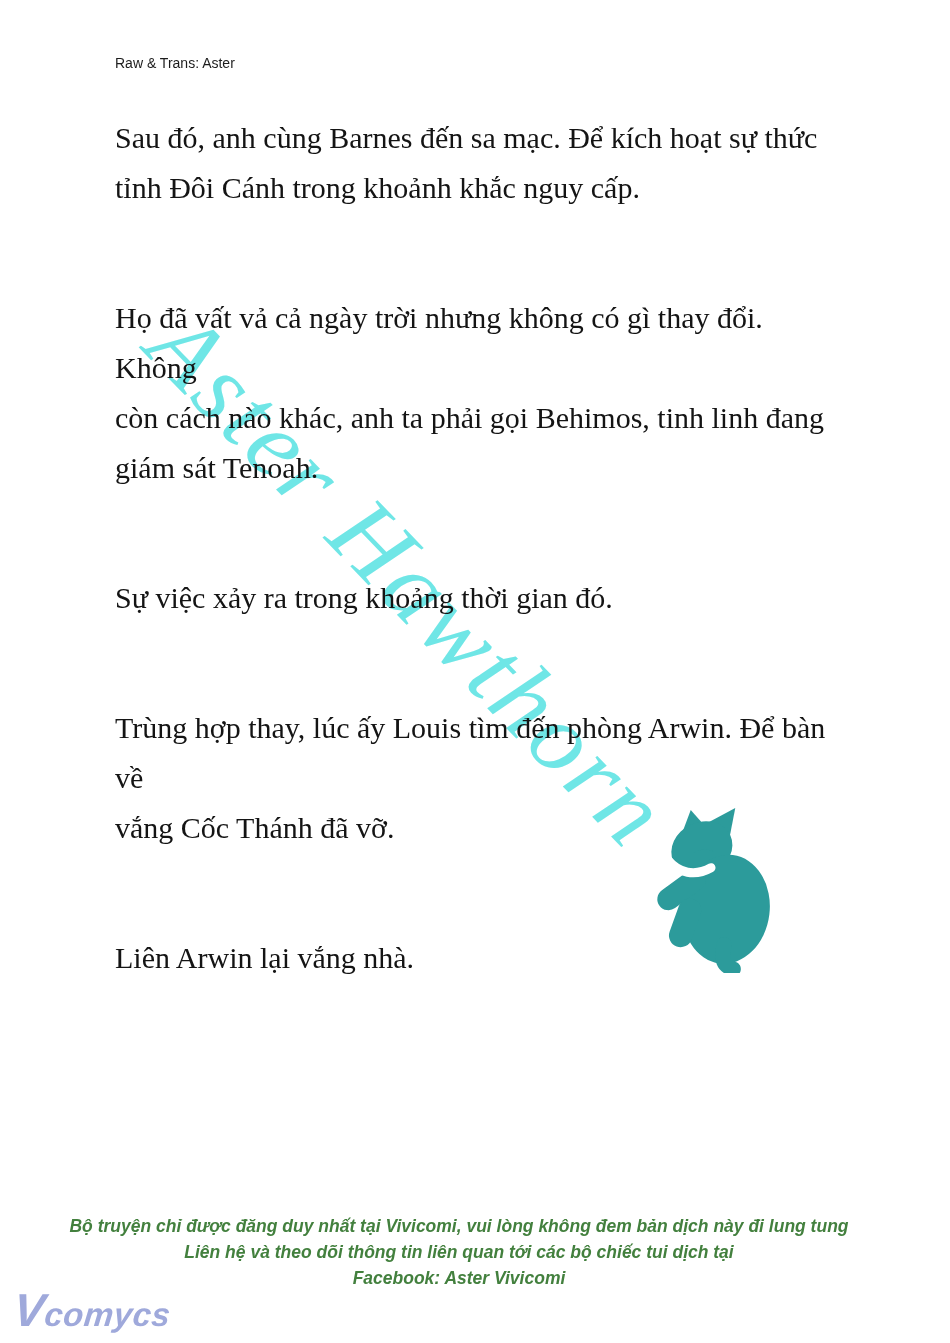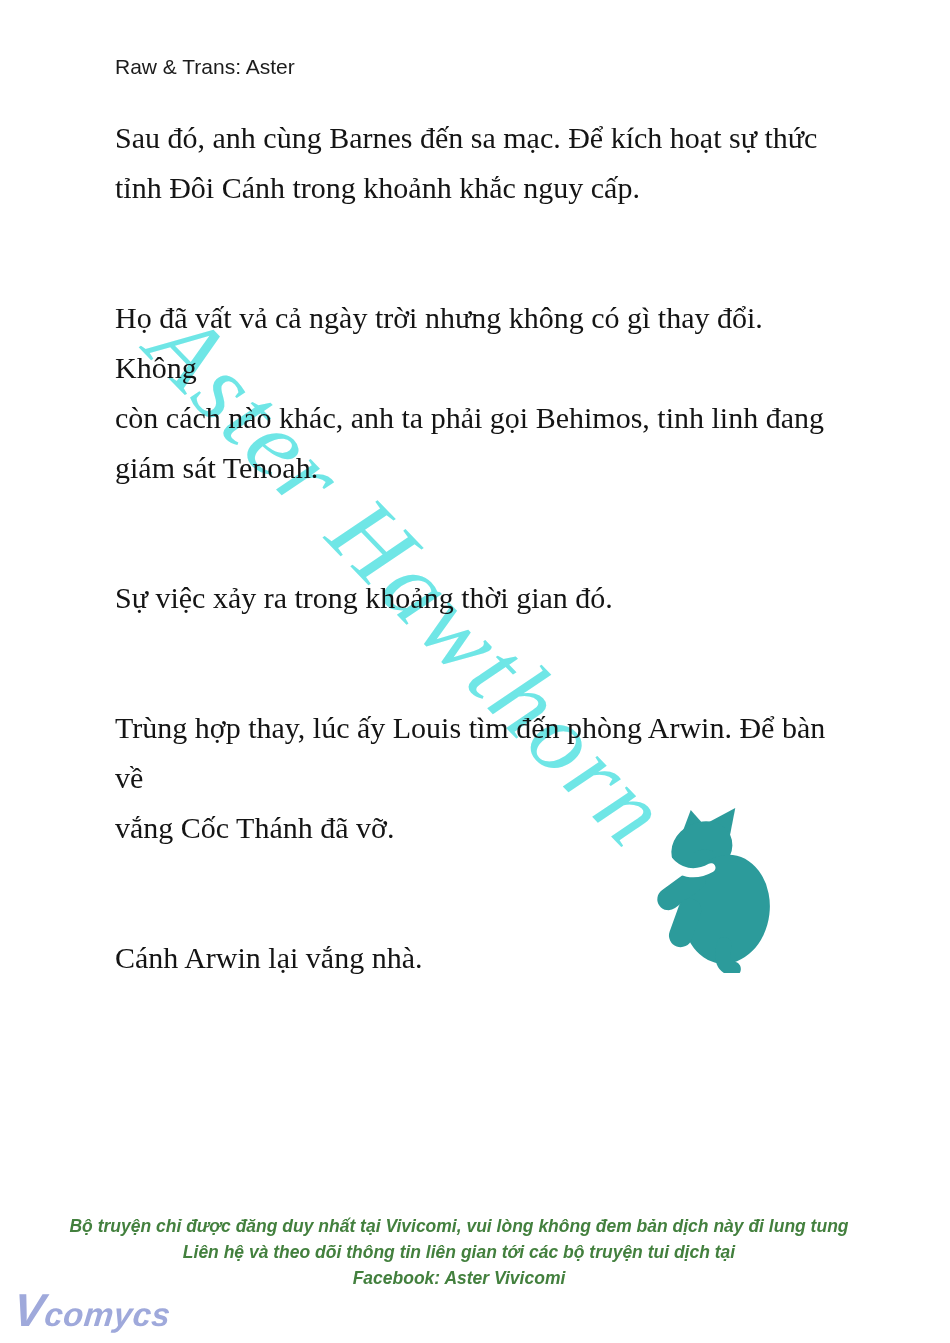--- a/index.html
+++ b/index.html
@@ -11,21 +11,21 @@
     background: #ffffff;
     overflow: hidden;
     font-family: "Liberation Serif", serif;
   }
   .credits-header {
     position: absolute;
     top: 55px;
     left: 115px;
     z-index: 3;
     font-family: "Liberation Sans", sans-serif;
-    font-size: 21px;
+    font-size: 14px;
     color: #1c1c1c;
   }
   .watermark {
     position: absolute;
     left: 208px;
     top: 288px;
     z-index: 0;
     transform: rotate(46deg);
     transform-origin: 0 0;
     font-family: "Liberation Serif", serif;
@@ -116,24 +116,24 @@
 
   <div class="content">
     <p>Sau đó, anh cùng Barnes đến sa mạc. Để kích hoạt sự thức
 tỉnh Đôi Cánh trong khoảnh khắc nguy cấp.</p>
     <p>Họ đã vất vả cả ngày trời nhưng không có gì thay đổi. Không
 còn cách nào khác, anh ta phải gọi Behimos, tinh linh đang
 giám sát Tenoah.</p>
     <p>Sự việc xảy ra trong khoảng thời gian đó.</p>
     <p>Trùng hợp thay, lúc ấy Louis tìm đến phòng Arwin. Để bàn về
 vắng Cốc Thánh đã vỡ.</p>
-    <p>Cánh Arwin lại vắng nhà.</p>
+    <p>Liên Arwin lại vắng nhà.</p>
   </div>
 
   <div class="footer">
     <p>Bộ truyện chỉ được đăng duy nhất tại Vivicomi, vui lòng không đem bản dịch này đi lung tung</p>
-    <p>Liên hệ và theo dõi thông tin liên gian tới các bộ truyện tui dịch tại</p>
+    <p>Liên hệ và theo dõi thông tin liên quan tới các bộ chiếc tui dịch tại</p>
     <p>Facebook: Aster Vivicomi</p>
   </div>
 
   <div class="vcomycs-logo">Vcomycs</div>
 
 </div>
 
 </body></html>

